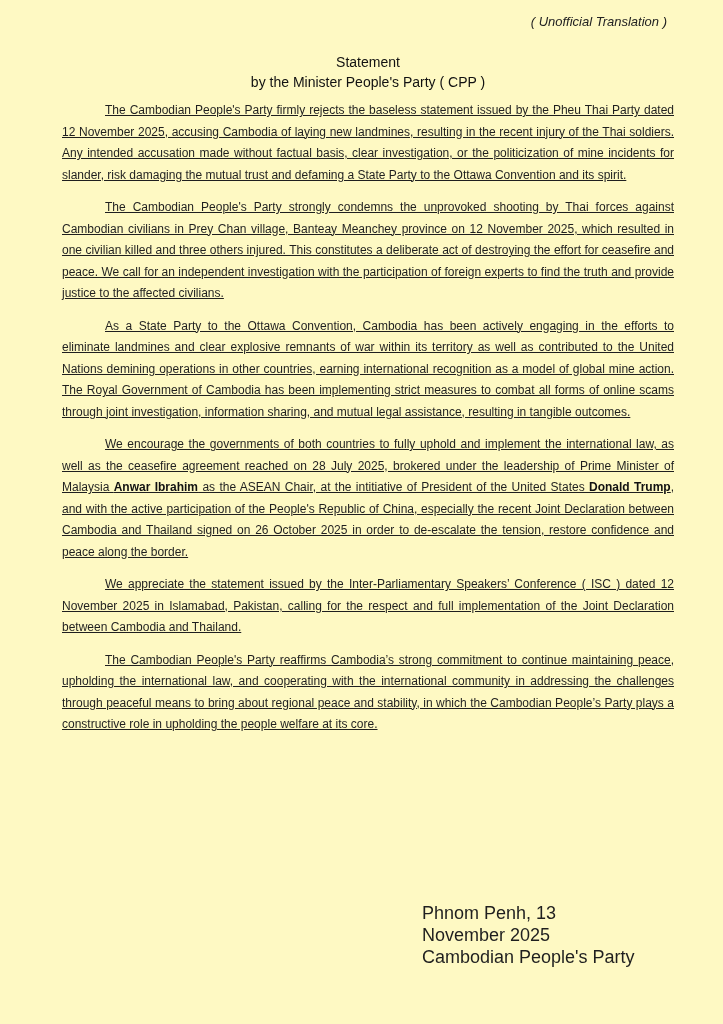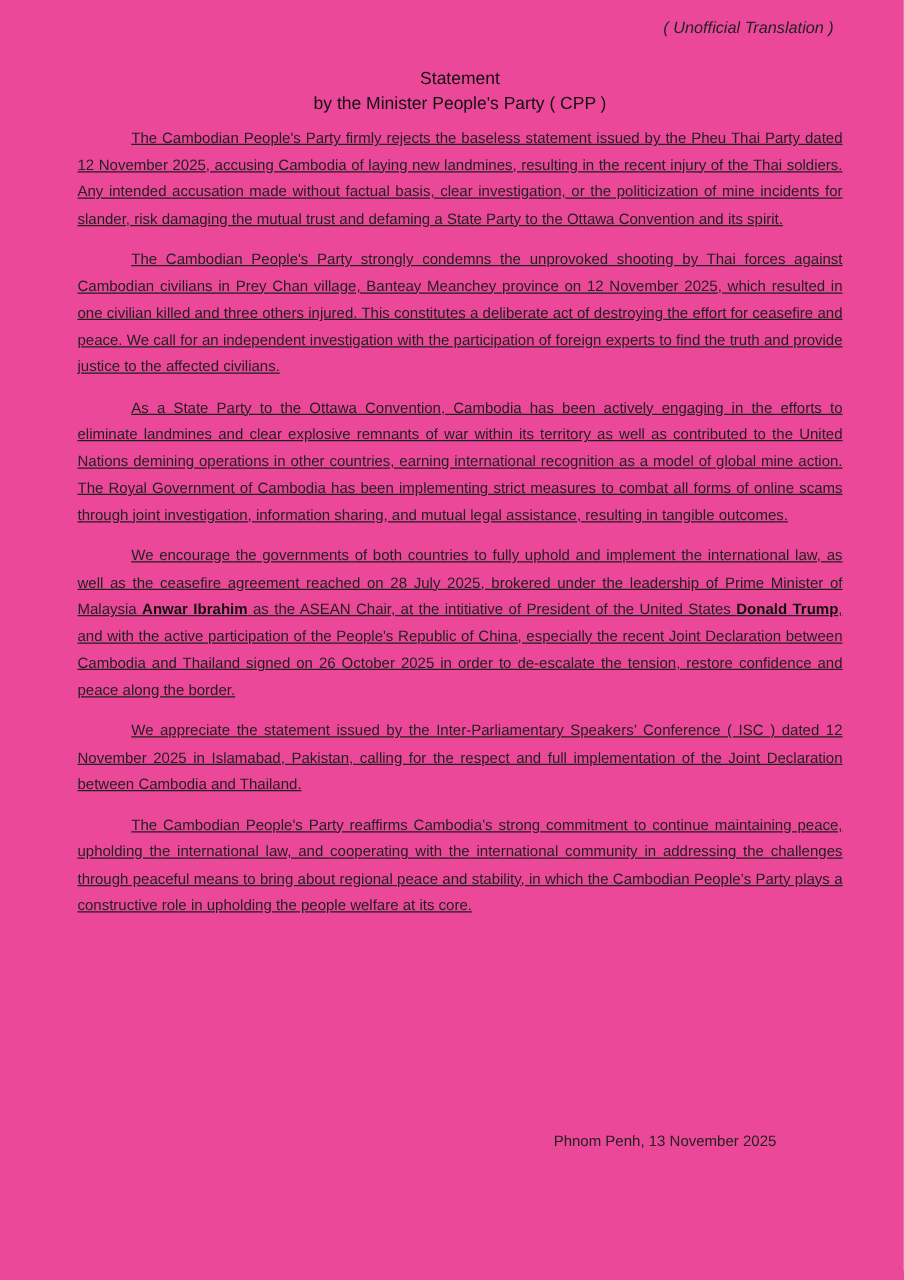--- a/index.html
+++ b/index.html
@@ -1,37 +1,37 @@
 <!DOCTYPE html>
 <html><head>
 <meta charset="utf-8">
 <style>
   html, body { margin: 0; padding: 0; background: #ffffff; }
   body {
     width: 723px; height: 1024px; overflow: hidden; position: relative;
     font-family: "Liberation Sans", sans-serif; color: #1e1e1e;
   }
-  .page { position: absolute; left: 0; top: 0; width: 723px; height: 1024px; background: #ec4899; }
+  .page { position: absolute; left: 0; top: 0; width: 723px; height: 1024px; background: #fef9c3; }
   .note {
     position: absolute; right: 56px; top: 14px;
     font-style: italic; font-size: 13px; color: #222;
   }
   .title {
     position: absolute; left: 13px; right: 0; top: 52px; text-align: center;
     font-size: 14px; line-height: 20px; font-weight: normal; color: #111;
   }
   .body {
     position: absolute; left: 62px; top: 100px; width: 612px;
     font-size: 12px; line-height: 21.5px; text-align: justify; color: #1f1f1f; text-decoration: underline;
   }
   .body p { margin: 0 0 11px 0; text-indent: 43px; }
   .body p b { font-weight: bold; color: #111; }
   .sign {
     position: absolute; left: 422px; top: 902px; width: 220px;
-    font-size: 12px; line-height: 22px; text-align: center; color: #1f1f1f;
+    font-size: 18px; line-height: 22px; color: #1f1f1f;
   }
 </style>
 </head>
 <body>
 
 <div class="page">
   <div class="note">( Unofficial Translation )</div>
 
   <div class="title">
     <div>Statement</div>
@@ -42,14 +42,15 @@
     <p>The Cambodian People's Party firmly rejects the baseless statement issued by the Pheu Thai Party dated 12 November 2025, accusing Cambodia of laying new landmines, resulting in the recent injury of the Thai soldiers. Any intended accusation made without factual basis, clear investigation, or the politicization of mine incidents for slander, risk damaging the mutual trust and defaming a State Party to the Ottawa Convention and its spirit.</p>
     <p>The Cambodian People's Party strongly condemns the unprovoked shooting by Thai forces against Cambodian civilians in Prey Chan village, Banteay Meanchey province on 12 November 2025, which resulted in one civilian killed and three others injured. This constitutes a deliberate act of destroying the effort for ceasefire and peace. We call for an independent investigation with the participation of foreign experts to find the truth and provide justice to the affected civilians.</p>
     <p>As a State Party to the Ottawa Convention, Cambodia has been actively engaging in the efforts to eliminate landmines and clear explosive remnants of war within its territory as well as contributed to the United Nations demining operations in other countries, earning international recognition as a model of global mine action. The Royal Government of Cambodia has been implementing strict measures to combat all forms of online scams through joint investigation, information sharing, and mutual legal assistance, resulting in tangible outcomes.</p>
     <p><span>We encourage the governments of both countries to fully uphold and implement the international law, as well as the ceasefire agreement reached on 28 July 2025, brokered under the leadership of Prime Minister of Malaysia </span><b>Anwar Ibrahim</b><span> as the ASEAN Chair, at the intitiative of President of the United States </span><b>Donald Trump</b><span>, and with the active participation of the People's Republic of China, especially the recent Joint Declaration between Cambodia and Thailand signed on 26 October 2025 in order to de-escalate the tension, restore confidence and peace along the border.</span></p>
     <p>We appreciate the statement issued by the Inter-Parliamentary Speakers’ Conference ( ISC ) dated 12 November 2025 in Islamabad, Pakistan, calling for the respect and full implementation of the Joint Declaration between Cambodia and Thailand.</p>
     <p>The Cambodian People's Party reaffirms Cambodia’s strong commitment to continue maintaining peace, upholding the international law, and cooperating with the international community in addressing the challenges through peaceful means to bring about regional peace and stability, in which the Cambodian People’s Party plays a constructive role in upholding the people welfare at its core.</p>
   </div>
 
   <div class="sign">
     <div>Phnom Penh, 13 November 2025</div>
+    <div>Cambodian People's Party</div>
   </div>
 </div>
 
 </body></html>

